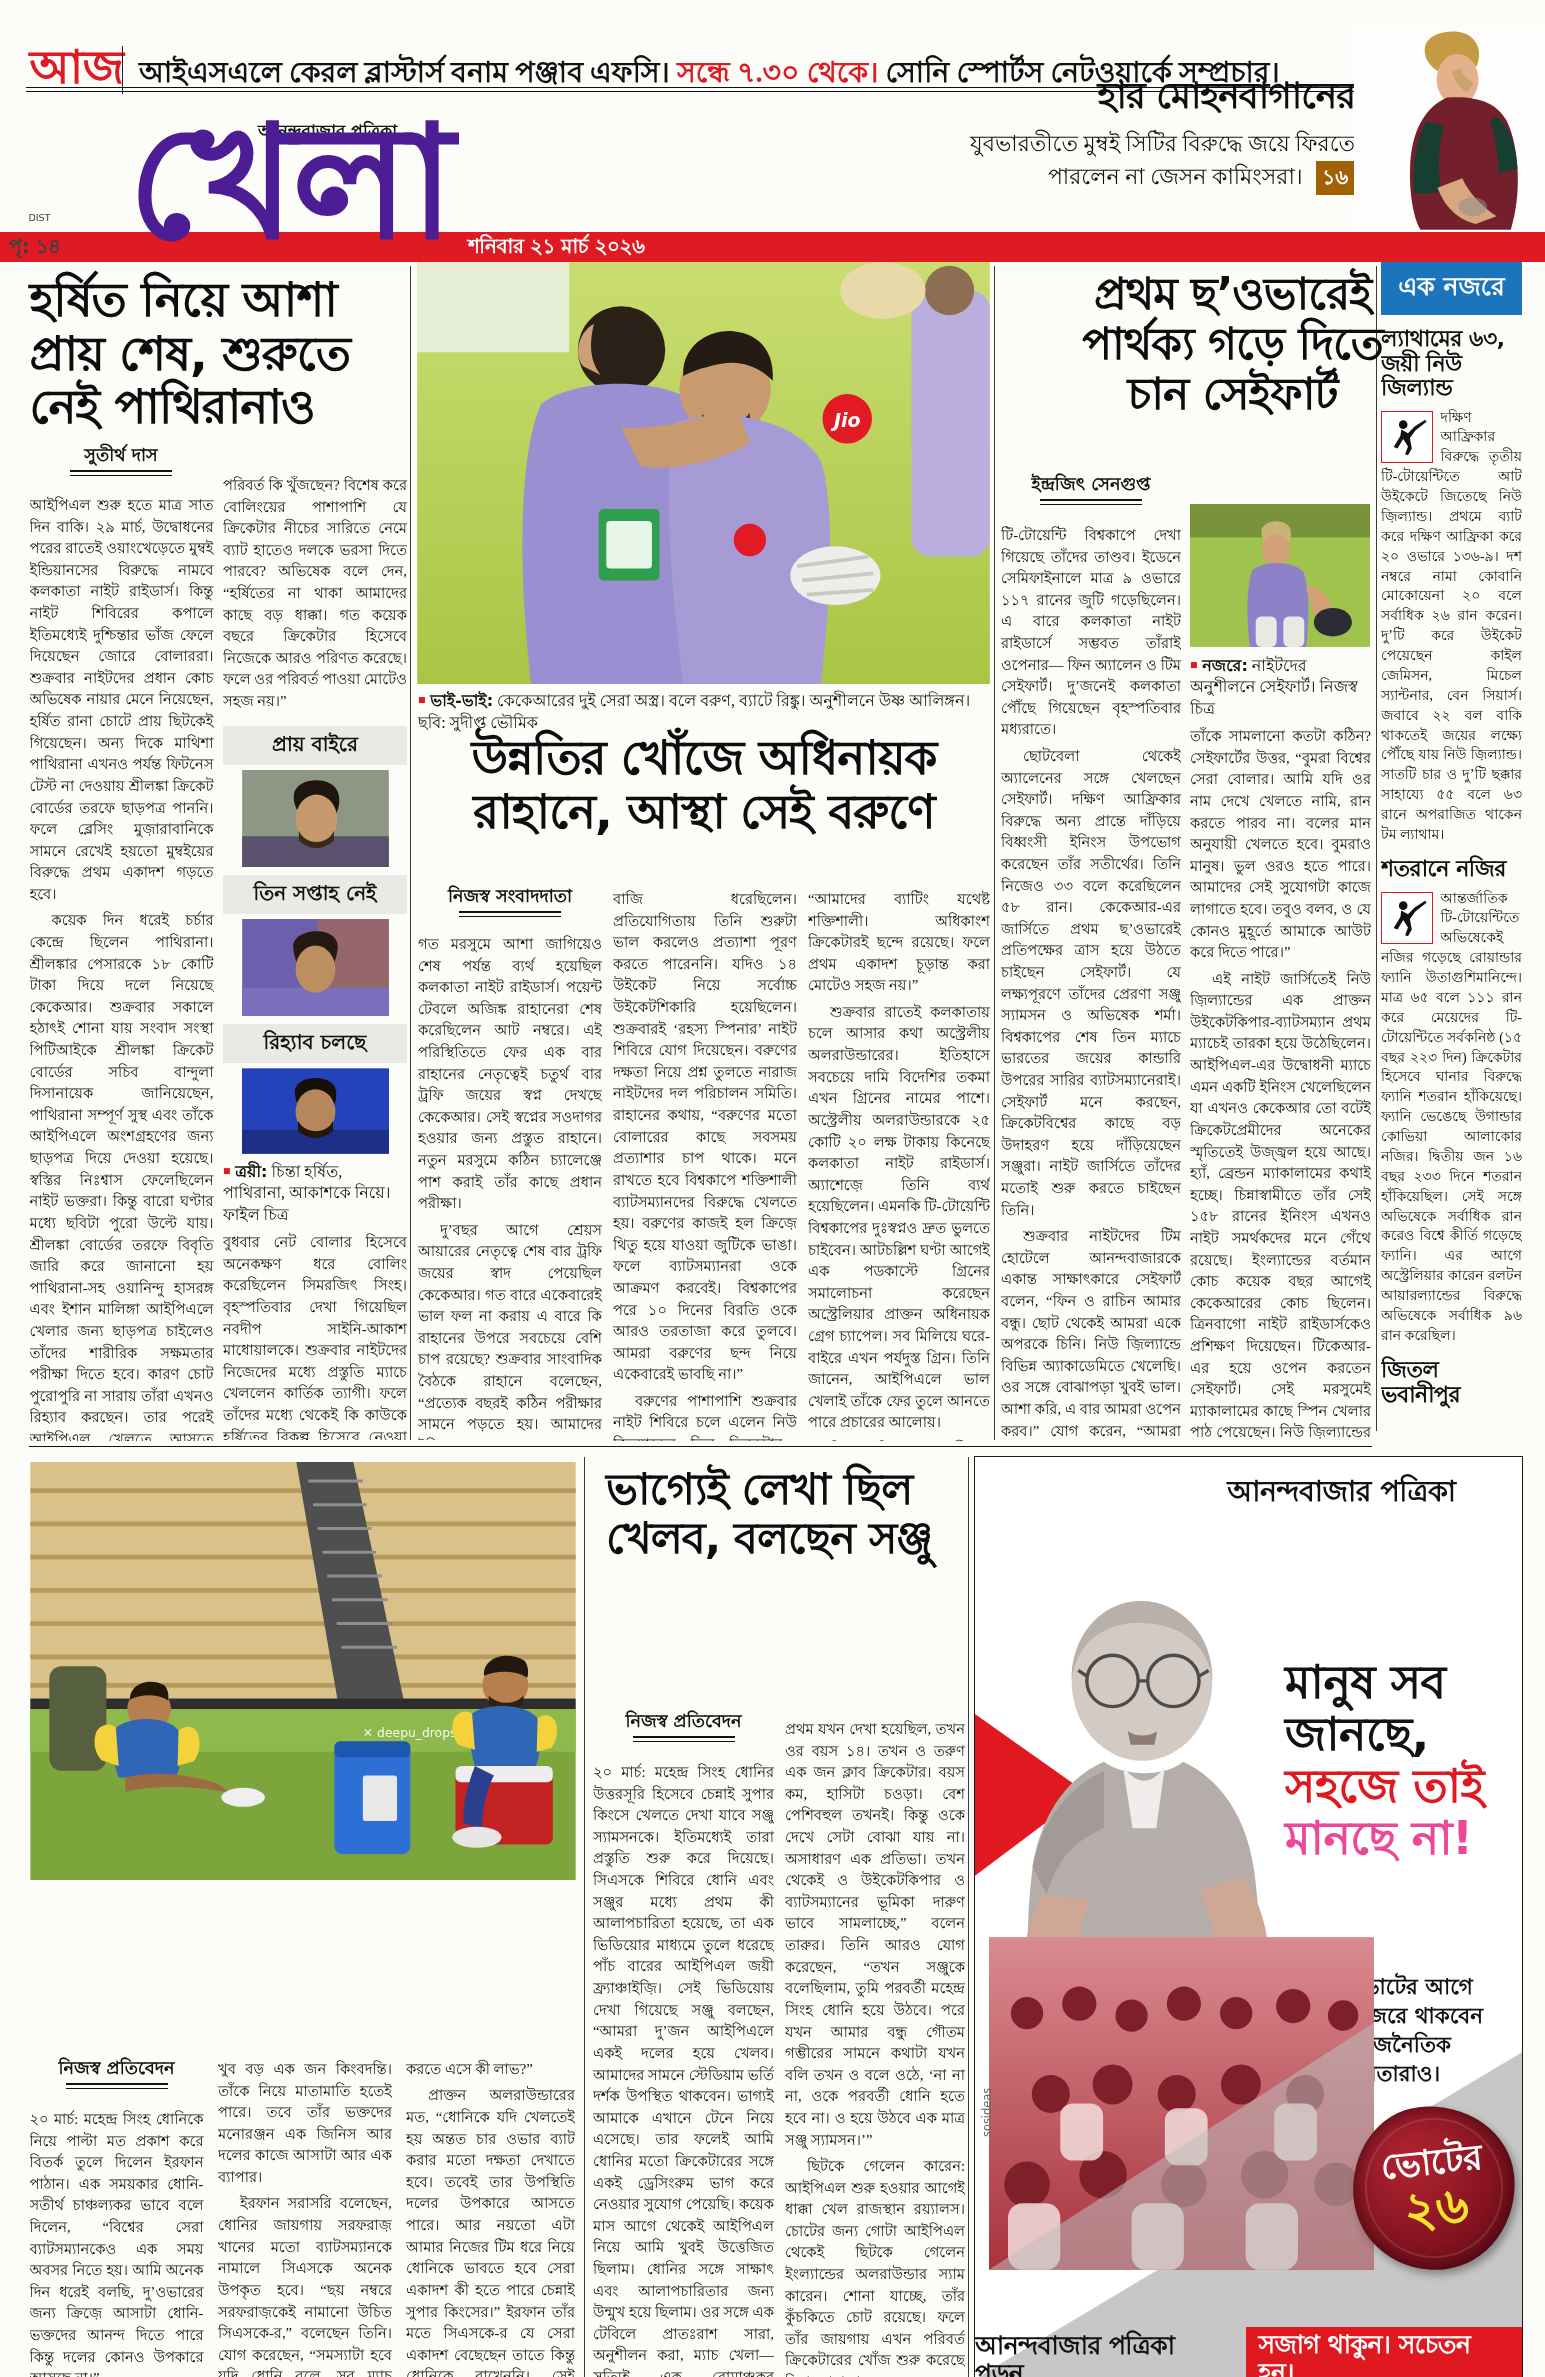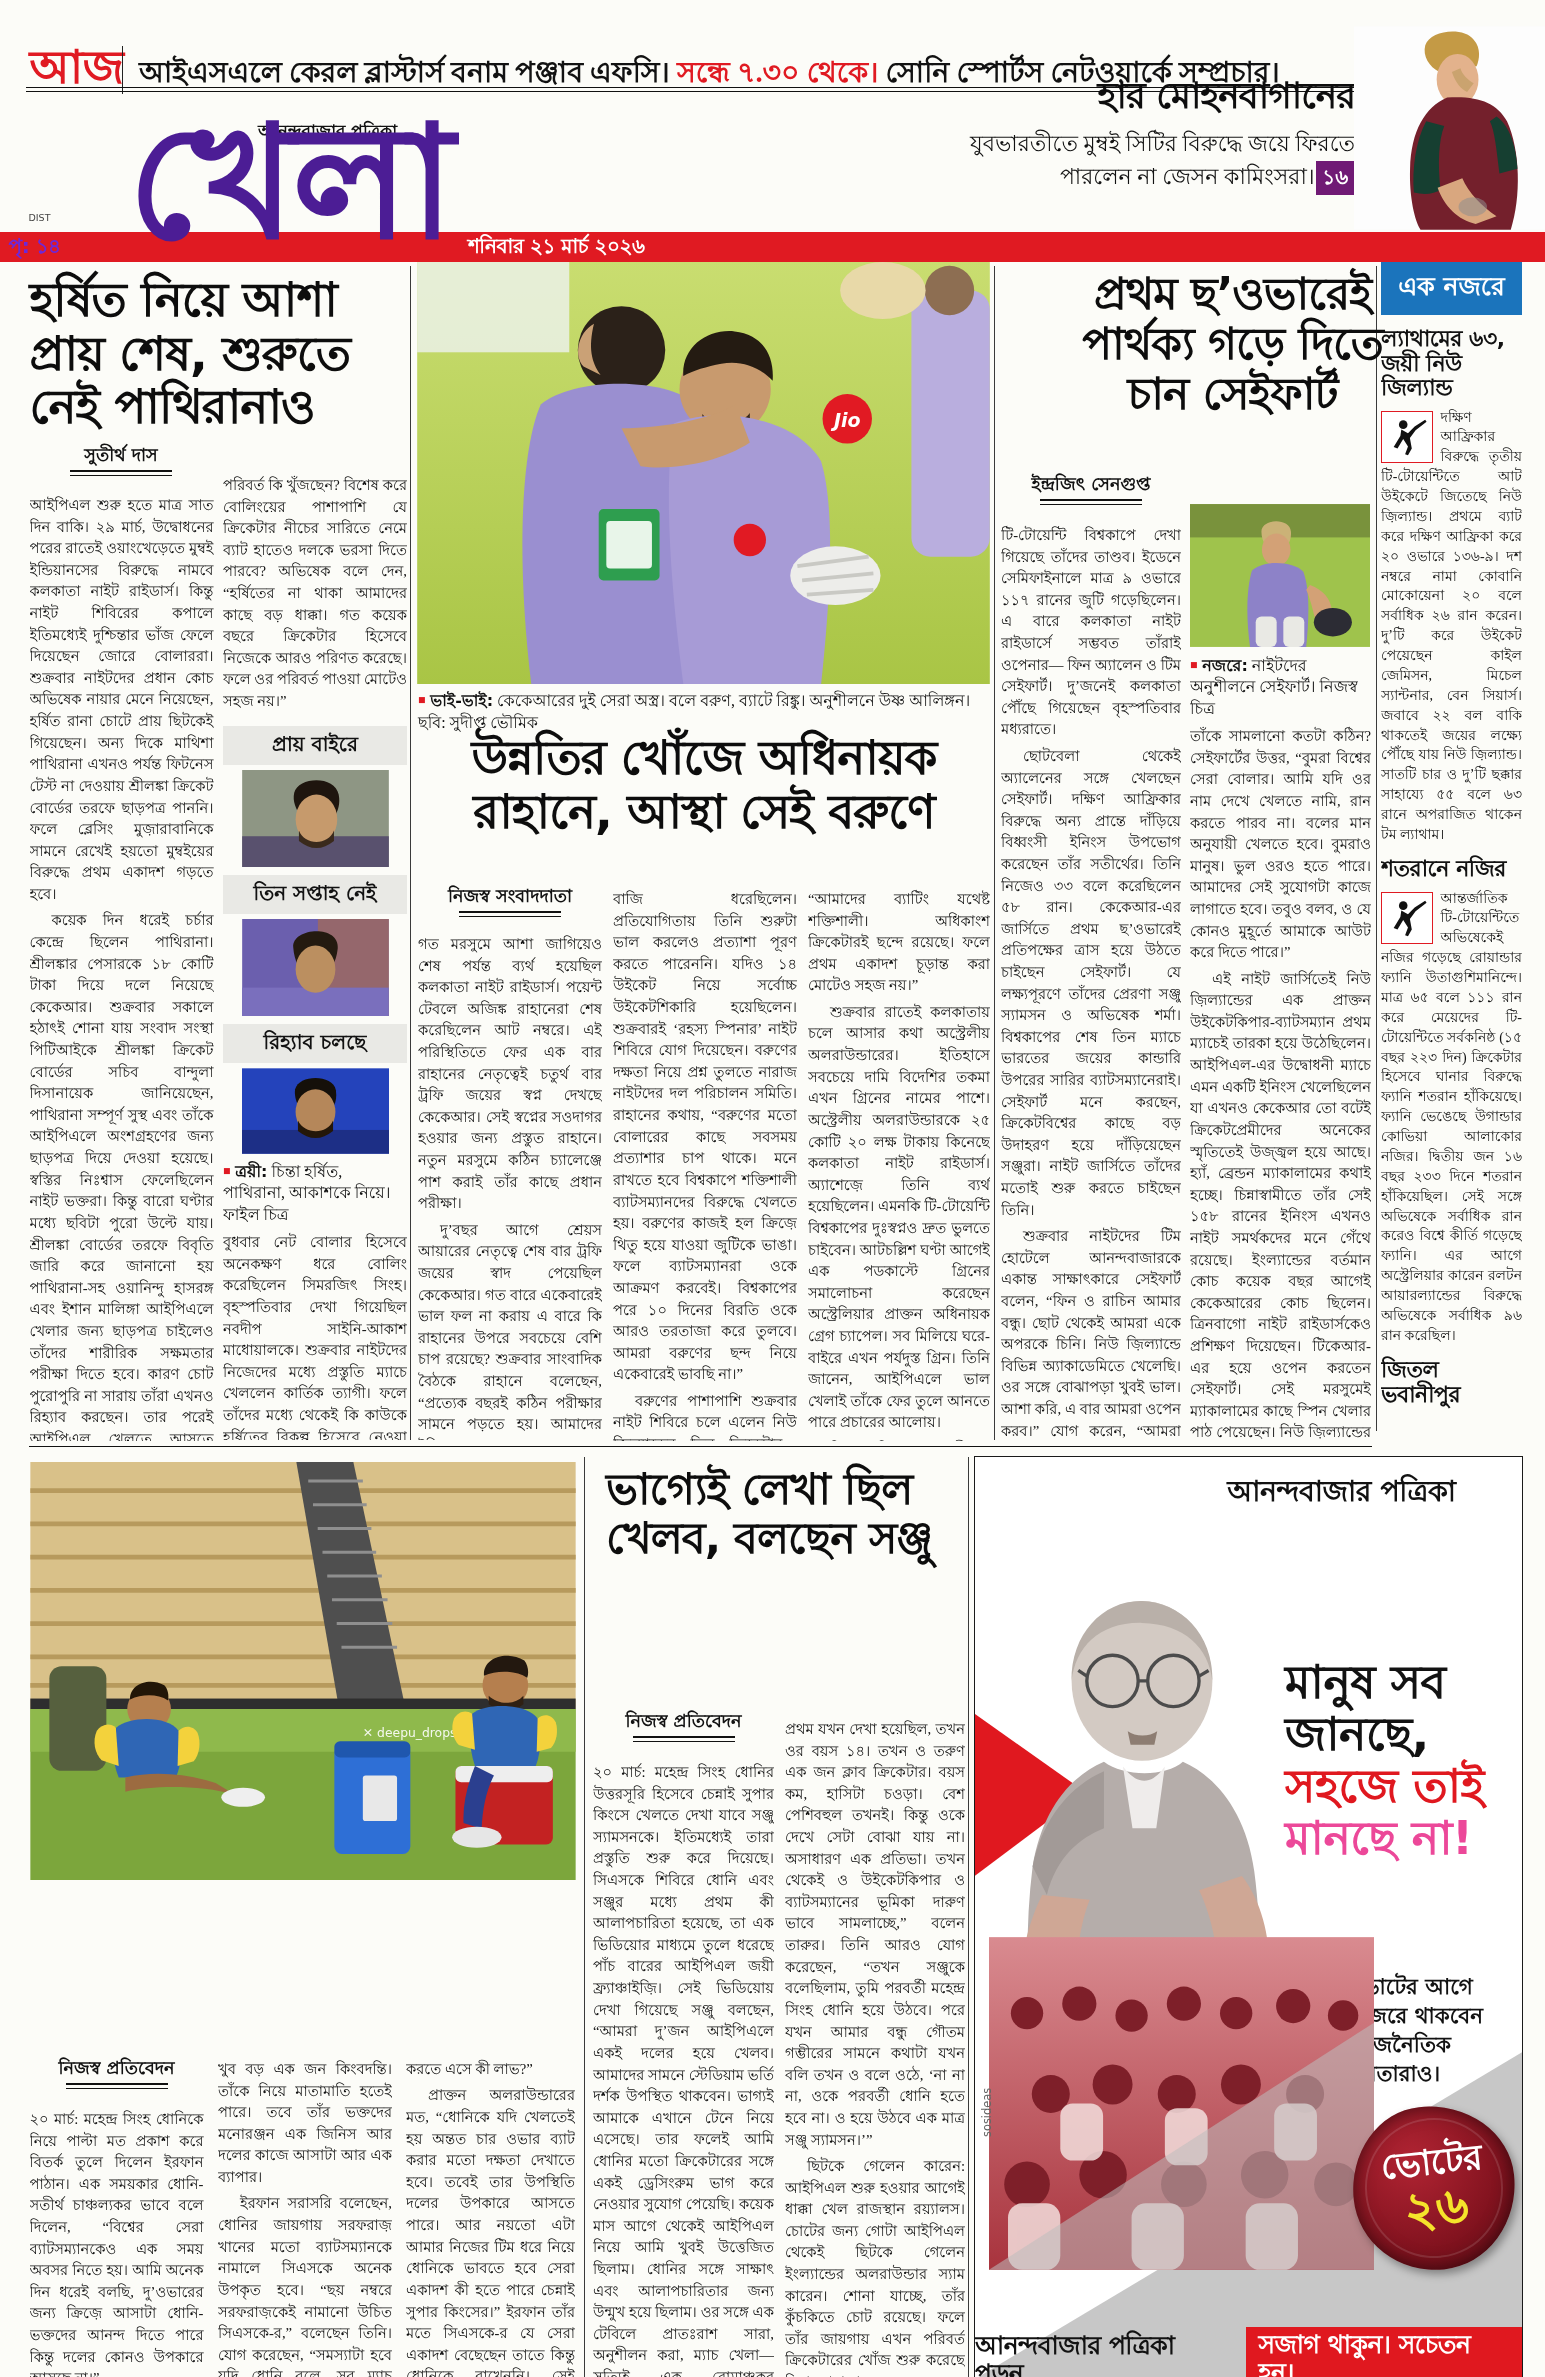--- a/index.html
+++ b/index.html
@@ -16,41 +16,41 @@
   .byline i{display:block;width:102px;margin:4.8px auto 0;border-top:2.9px solid #111;border-bottom:1px solid #111;height:2.4px;}
   .cap{font-size:16px;line-height:1.35;}
   .cap .sq{color:#e01a22;font-size:12.4px;vertical-align:1.9px;margin-right:4.8px;}
   .cap b{font-family:"DejaVu Sans",sans-serif;font-weight:800;}
   .vrule{position:absolute;width:1px;background:#3a3a3a;}
   .hrule{position:absolute;height:1.4px;background:#111;}
   .thumb-label{font-family:"DejaVu Sans",sans-serif;font-weight:800;font-size:20px;text-align:center;background:#e9e9e5;padding:2.9px 0;margin:8.6px 0 4.8px;}
   .sb-title{font-family:"DejaVu Sans",sans-serif;font-weight:800;font-size:22px;line-height:1.12;letter-spacing:-0.5px;margin:12.4px 0 6.7px;}
   .sb-body{font-size:14px;line-height:1.42;text-align:justify;}
   .iconbox{width:50px;height:50px;border:1.9px solid #e01a22;background:#fff;float:left;margin:3.8px 7.6px 3.8px 0;display:flex;align-items:center;justify-content:center;}
-  .redbadge{display:inline-block;background:#701a75;color:#fff;font-family:"DejaVu Sans",sans-serif;font-weight:800;padding:1px 6.7px 2.9px;margin-left:1px;}
+  .redbadge{display:inline-block;background:#a16207;color:#fff;font-family:"DejaVu Sans",sans-serif;font-weight:800;padding:1px 6.7px 2.9px;margin-left:13px;}
   .adtxt{font-family:"DejaVu Sans",sans-serif;font-weight:800;line-height:1.13;letter-spacing:-0.5px;}
   .seal{position:absolute;width:162px;height:164px;background:radial-gradient(circle at 38% 32%,#b12433,#83131f 58%,#5c0c15 95%);border-radius:46% 54% 49% 51%/52% 47% 53% 48%;box-shadow:inset 0 0 19px rgba(0,0,0,.55), 2.9px 4.8px 8.6px rgba(0,0,0,.35);display:flex;flex-direction:column;align-items:center;justify-content:center;transform:rotate(-6deg);}
   .seal:before{content:"";position:absolute;inset:12.4px;border-radius:50%;border:2.9px solid rgba(255,255,255,.12);}
 </style>
 </head>
 <body>
 
 <div class="page">
 
   <div class="abs adtxt" style="left:29.5px;top:42px;font-size:46px;color:#e01a22;">আজ</div>
   <div class="abs" style="left:122px;top:46px;width:1px;height:48px;background:#222;"></div>
   <div class="abs" style="left:139px;top:51px;width:1379px;font-family:Liberation Serif, serif;font-weight:700;font-size:28.5px;white-space:nowrap;">
     <span>আইএসএলে কেরল ব্লাস্টার্স বনাম পঞ্জাব এফসি। </span><span style="color:#e01a22;">সন্ধে ৭.৩০ থেকে। </span><span>সোনি স্পোর্টস নেটওয়ার্কে সম্প্রচার।</span>
   </div>
   <div class="abs" style="left:26px;top:87px;width:1493px;height:2.9px;border-top:1.9px solid #111;border-bottom:1px solid #111;"></div>
 
   <div class="abs adtxt" style="left:204px;top:122px;width:247px;font-size:17px;text-align:center;letter-spacing:0;">আনন্দবাজার পত্রিকা</div>
   <div class="abs" style="left:28.5px;top:212px;font-family:'DejaVu Sans',sans-serif;font-size:9.5px;color:#444;">DIST</div>
   <div class="abs" style="left:0;top:232px;width:1545px;height:30px;background:#e01a22;z-index:2;"></div>
-  <div class="abs adtxt" style="left:8.6px;top:235px;font-size:20px;color:#6d28d9;z-index:3;">পৃ: ১৪</div>
+  <div class="abs adtxt" style="left:8.6px;top:235px;font-size:20px;color:#404040;z-index:3;">পৃ: ১৪</div>
   <div class="abs adtxt" style="left:468px;top:235px;font-size:20px;color:#fff;z-index:3;">শনিবার ২১ মার্চ ২০২৬</div>
   <div class="abs adtxt" style="left:128px;top:104px;font-size:157px;line-height:1;color:#4c1d95;z-index:4;letter-spacing:-2.9px;">খেলা</div>
 
   <div class="abs hl right" style="left:1022px;top:75px;width:333px;font-size:36px;">হার মোহনবাগানের</div>
   <div class="abs right" style="left:946px;top:127px;width:409px;font-size:22px;line-height:1.5;">
     <span style="display:block;">যুবভারতীতে মুম্বই সিটির বিরুদ্ধে জয়ে ফিরতে</span>
     <span style="display:block;"><span>পারলেন না জেসন কামিংসরা।</span><span class="redbadge" style="font-size:20px;">১৬</span></span>
   </div>
   <svg class="abs" style="left:1354px;top:26px;" width="191" height="204" viewBox="0 0 402 428">
     <rect width="402" height="428" fill="#fdfdfd"></rect>

